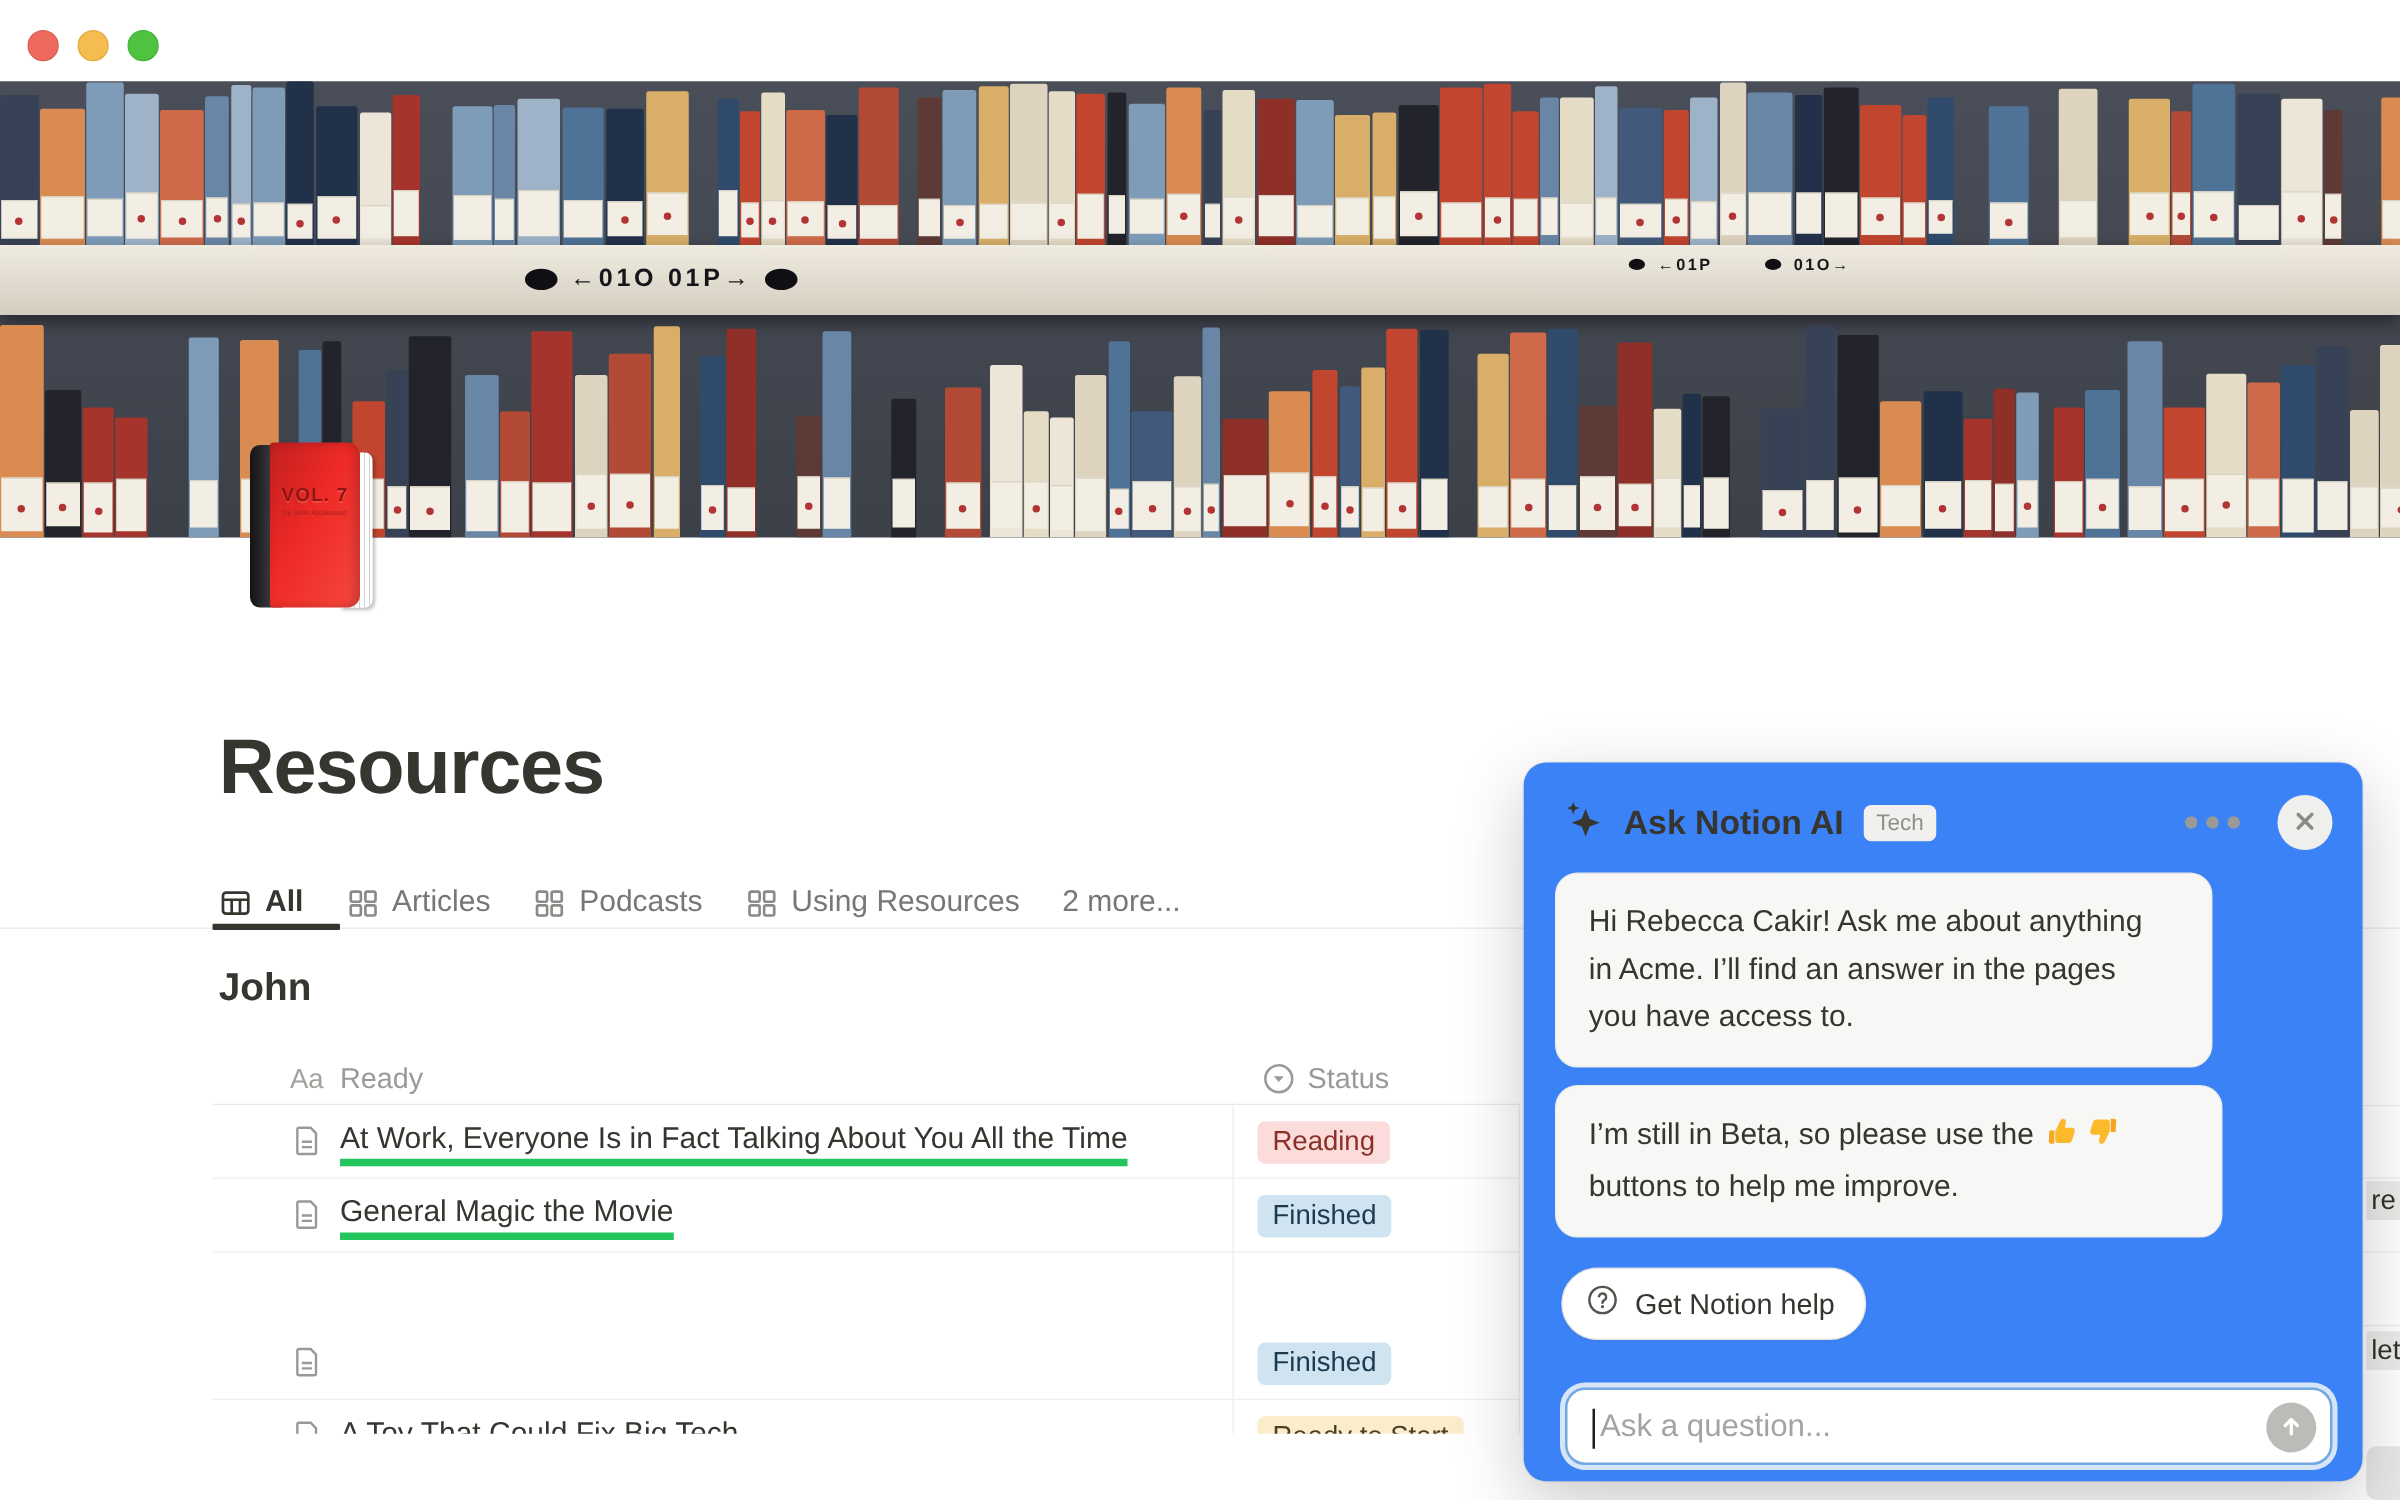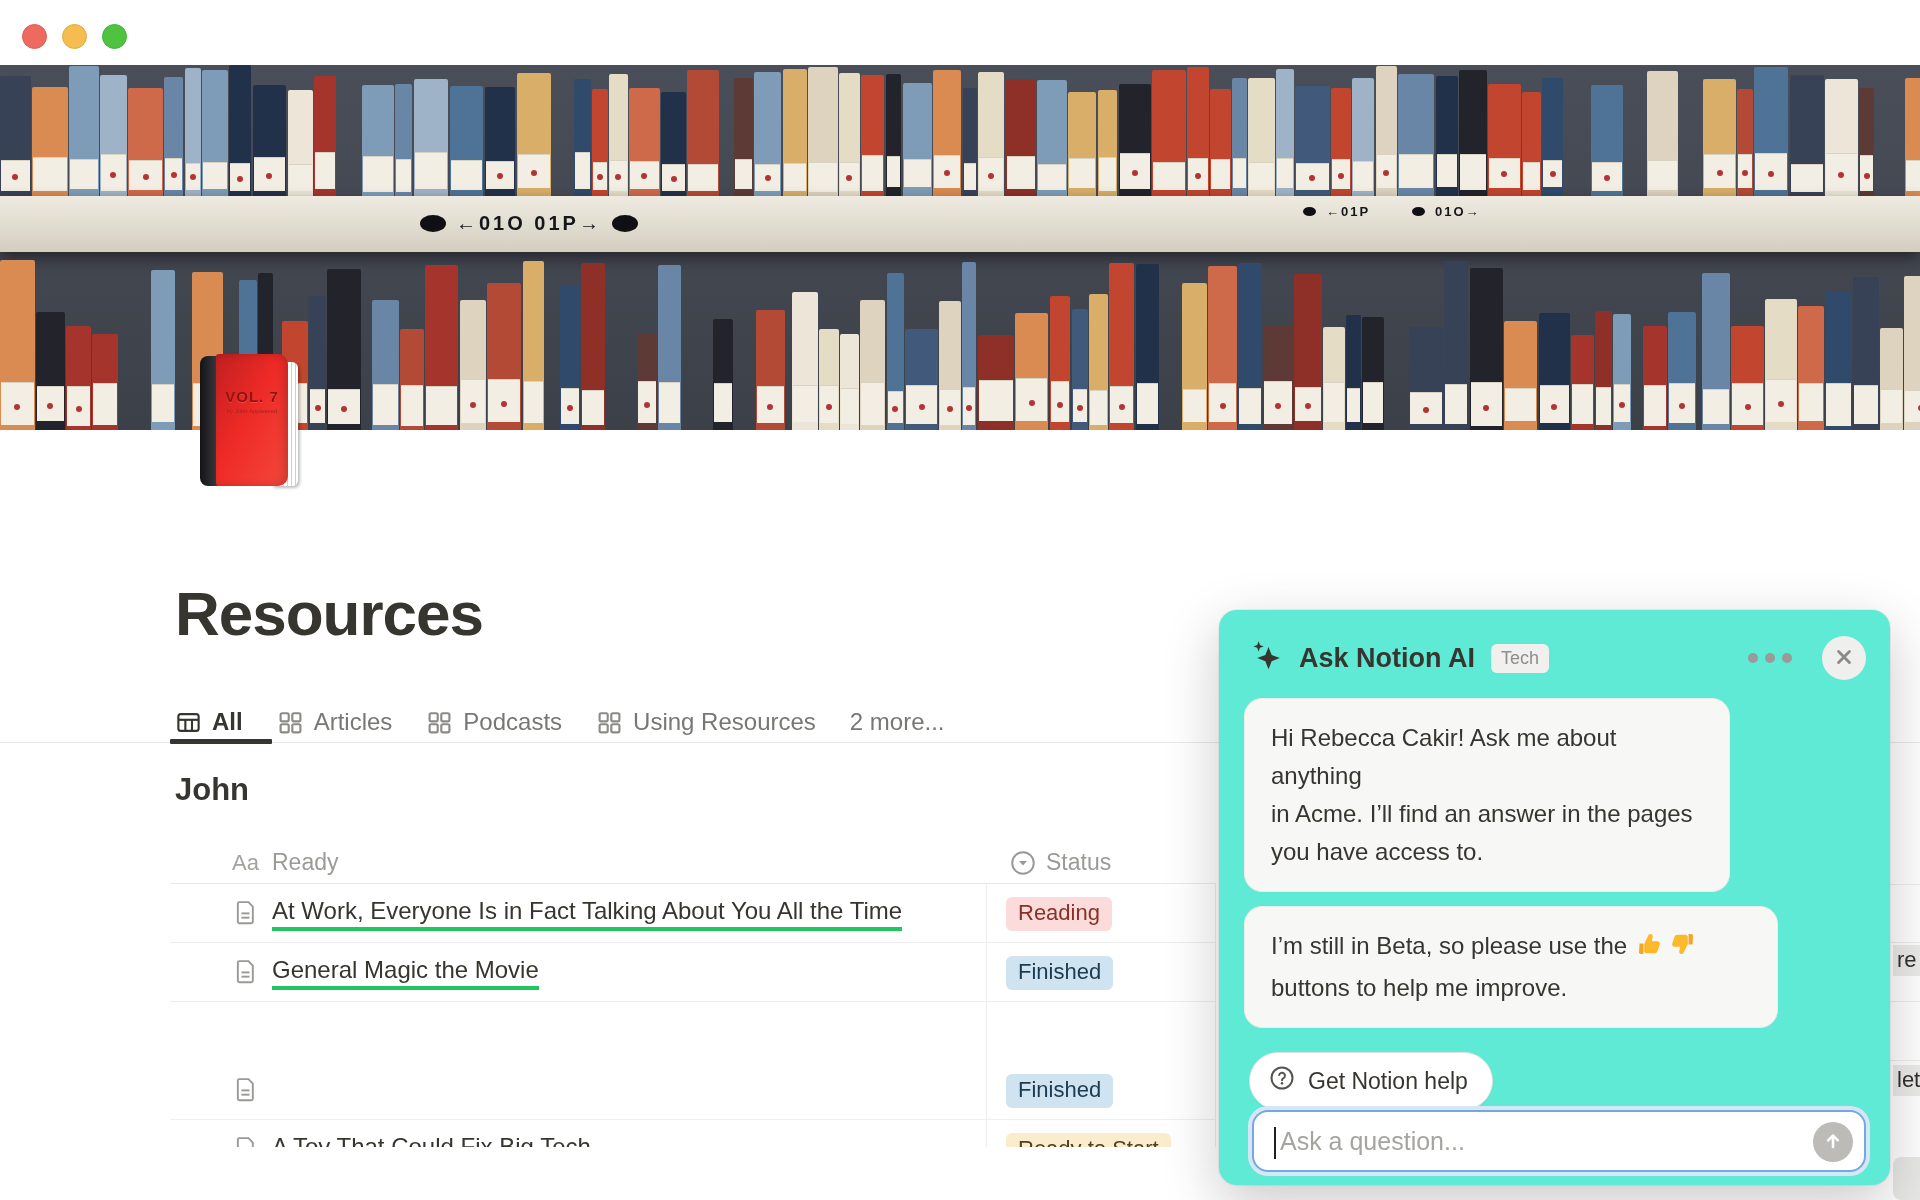--- a/index.html
+++ b/index.html
@@ -60,42 +60,42 @@
   .thead .aa{position:absolute;left:62px;top:5px;font-size:22px;color:#a3a29e;}
   .thead .hname{position:absolute;left:102px;top:4px;}
   .thead .hstatus-ic{position:absolute;left:838px;top:3px;}
   .thead .hstatus{position:absolute;left:876px;top:4px;}
   .hdiv{position:absolute;left:0;top:38px;width:100%;height:1px;background:#e9e9e7;}
   .vline{position:absolute;top:38px;bottom:0;width:1px;background:#ededeb;}
   .v1{left:816px;} .v2{left:1045px;}
   .trow{position:absolute;left:0;width:100%;height:59px;border-bottom:1px solid #eeeeec;}
   .trow .doc-ic{position:absolute;left:62px;top:15px;}
   .trow .rtitle{position:absolute;left:102px;top:13px;max-width:710px;overflow:hidden;white-space:nowrap;
-                font-size:24px;font-weight:500;color:#37352f;border-bottom:4px solid #22c55e;padding-bottom:2px;cursor:pointer;}
+                font-size:24px;font-weight:500;color:#37352f;border-bottom:6px solid #22c55e;padding-bottom:2px;cursor:pointer;}
   .badge{position:absolute;left:836px;top:13px;font-size:22px;padding:3px 12px 5px;border-radius:6px;white-space:nowrap;}
   .badge.red{background:var(--badge-red-bg);color:var(--badge-red-text);}
   .badge.blue{background:var(--badge-blue-bg);color:var(--badge-blue-text);}
   .badge.yellow{background:var(--badge-yellow-bg);color:var(--badge-yellow-text);}
 
   
   .frag-line{position:absolute;left:1888px;width:32px;height:1px;background:#ededeb;}
   .frag-badge{position:absolute;left:1893px;width:27px;height:31px;background:#ebebe9;color:#33312d;
               font-size:22px;padding:2px 0 0 4px;overflow:hidden;}
   .frag-box{position:absolute;left:1893px;top:1157px;width:27px;height:43px;background:#e8e8e6;border-radius:8px 0 0 8px;}
 
   
-  .panel{position:absolute;left:1219px;top:610px;width:671px;height:575px;background:#5eead4;border-radius:18px;
+  .panel{position:absolute;left:1219px;top:610px;width:671px;height:575px;background:#3b82f6;border-radius:18px;
          box-shadow:0 0 0 1px rgba(0,0,0,.05), 0 18px 55px rgba(15,15,15,.22);z-index:20;}
   .panel-header{display:flex;align-items:center;padding:26px 24px 0 30px;gap:14px;}
   .panel-title{font-size:27px;font-weight:700;color:#37352f;}
   .beta{background:#f1f0ee;color:#8f8e8b;font-size:18px;padding:4px 10px;border-radius:6px;margin-left:2px;}
   .dots-btn{margin-left:auto;border:none;background:none;display:flex;gap:7px;padding:10px;cursor:pointer;}
   .dots-btn i{width:10px;height:10px;border-radius:50%;background:#9a9a97;display:block;}
   .close-btn{width:44px;height:44px;border-radius:50%;background:#efefed;border:none;display:flex;align-items:center;justify-content:center;cursor:pointer;margin-left:6px;}
-  .bubble{margin:18px 26px 0 25px;width:486px;background:#f7f7f5;border:1px solid #ececea;border-radius:18px;
+  .bubble{margin:18px 26px 0 25px;width:526px;background:#f7f7f5;border:1px solid #ececea;border-radius:18px;
           padding:20px 26px;font-size:24px;color:#37352f;line-height:38px;white-space:pre-line;}
   .bubble.second{margin-top:14px;width:534px;}
   .thumbs{display:inline-block;vertical-align:-4px;margin:0 2px;}
   .help-btn{margin:24px 0 0 30px;display:inline-flex;align-items:center;gap:12px;background:#fff;border:1.5px solid #e3e3e1;
             border-radius:999px;padding:11px 24px 11px 18px;font-size:23px;font-weight:500;color:#37352f;cursor:pointer;
             box-shadow:0 1px 2px rgba(0,0,0,.04);}
   .ask-field{position:absolute;left:33px;right:24px;bottom:13px;height:62px;border:2px solid #74a8e0;border-radius:16px;
              box-shadow:0 0 0 4px #d7e6f7;background:#fff;display:flex;align-items:center;}
   .ask-field .caret{position:absolute;left:20px;top:15px;width:2px;height:32px;background:#1f1f1f;}
   .ask-input{flex:1;border:none;outline:none;font-size:25px;color:#37352f;padding:0 60px 0 26px;background:transparent;}

